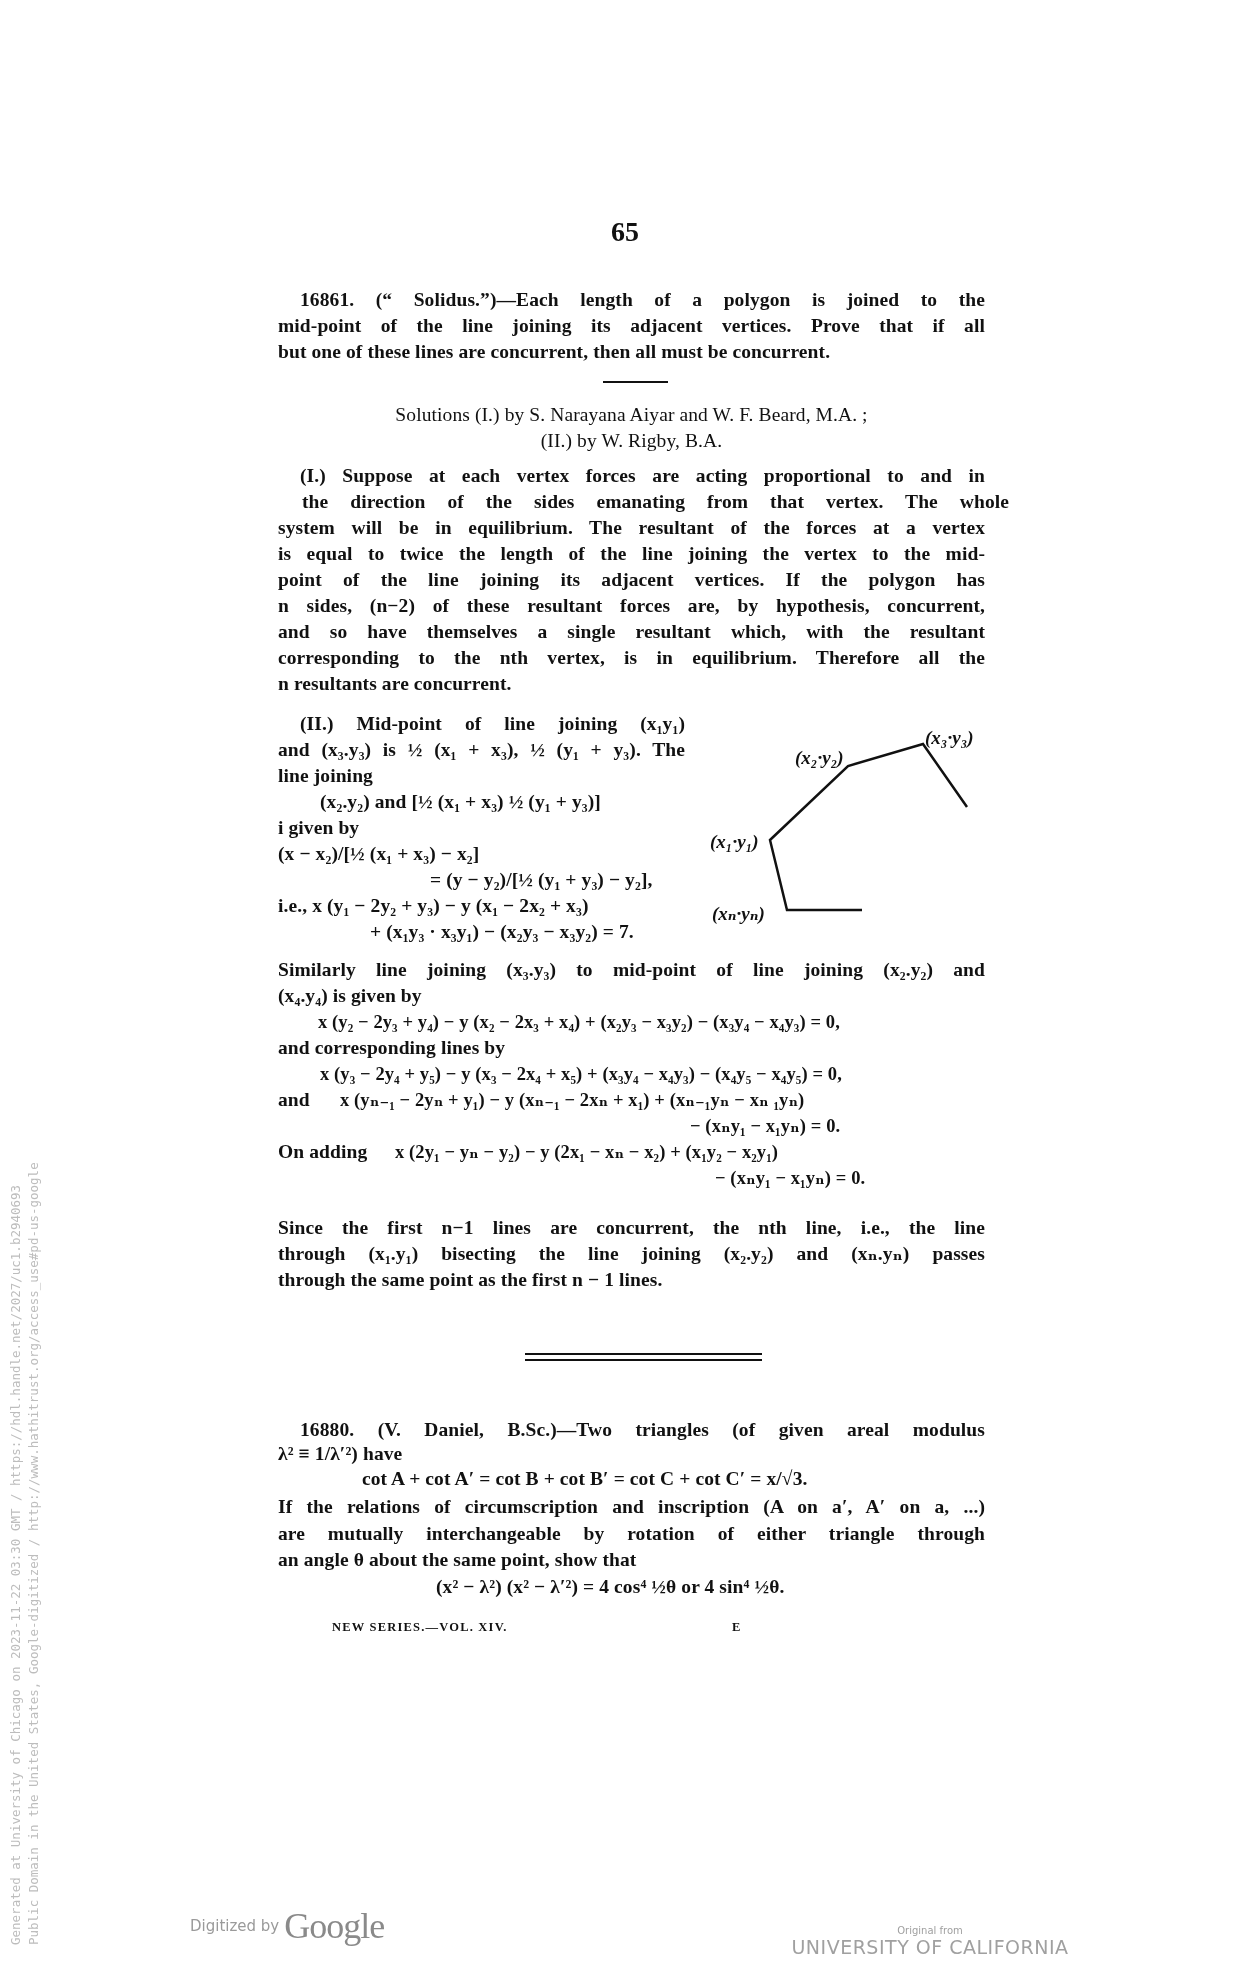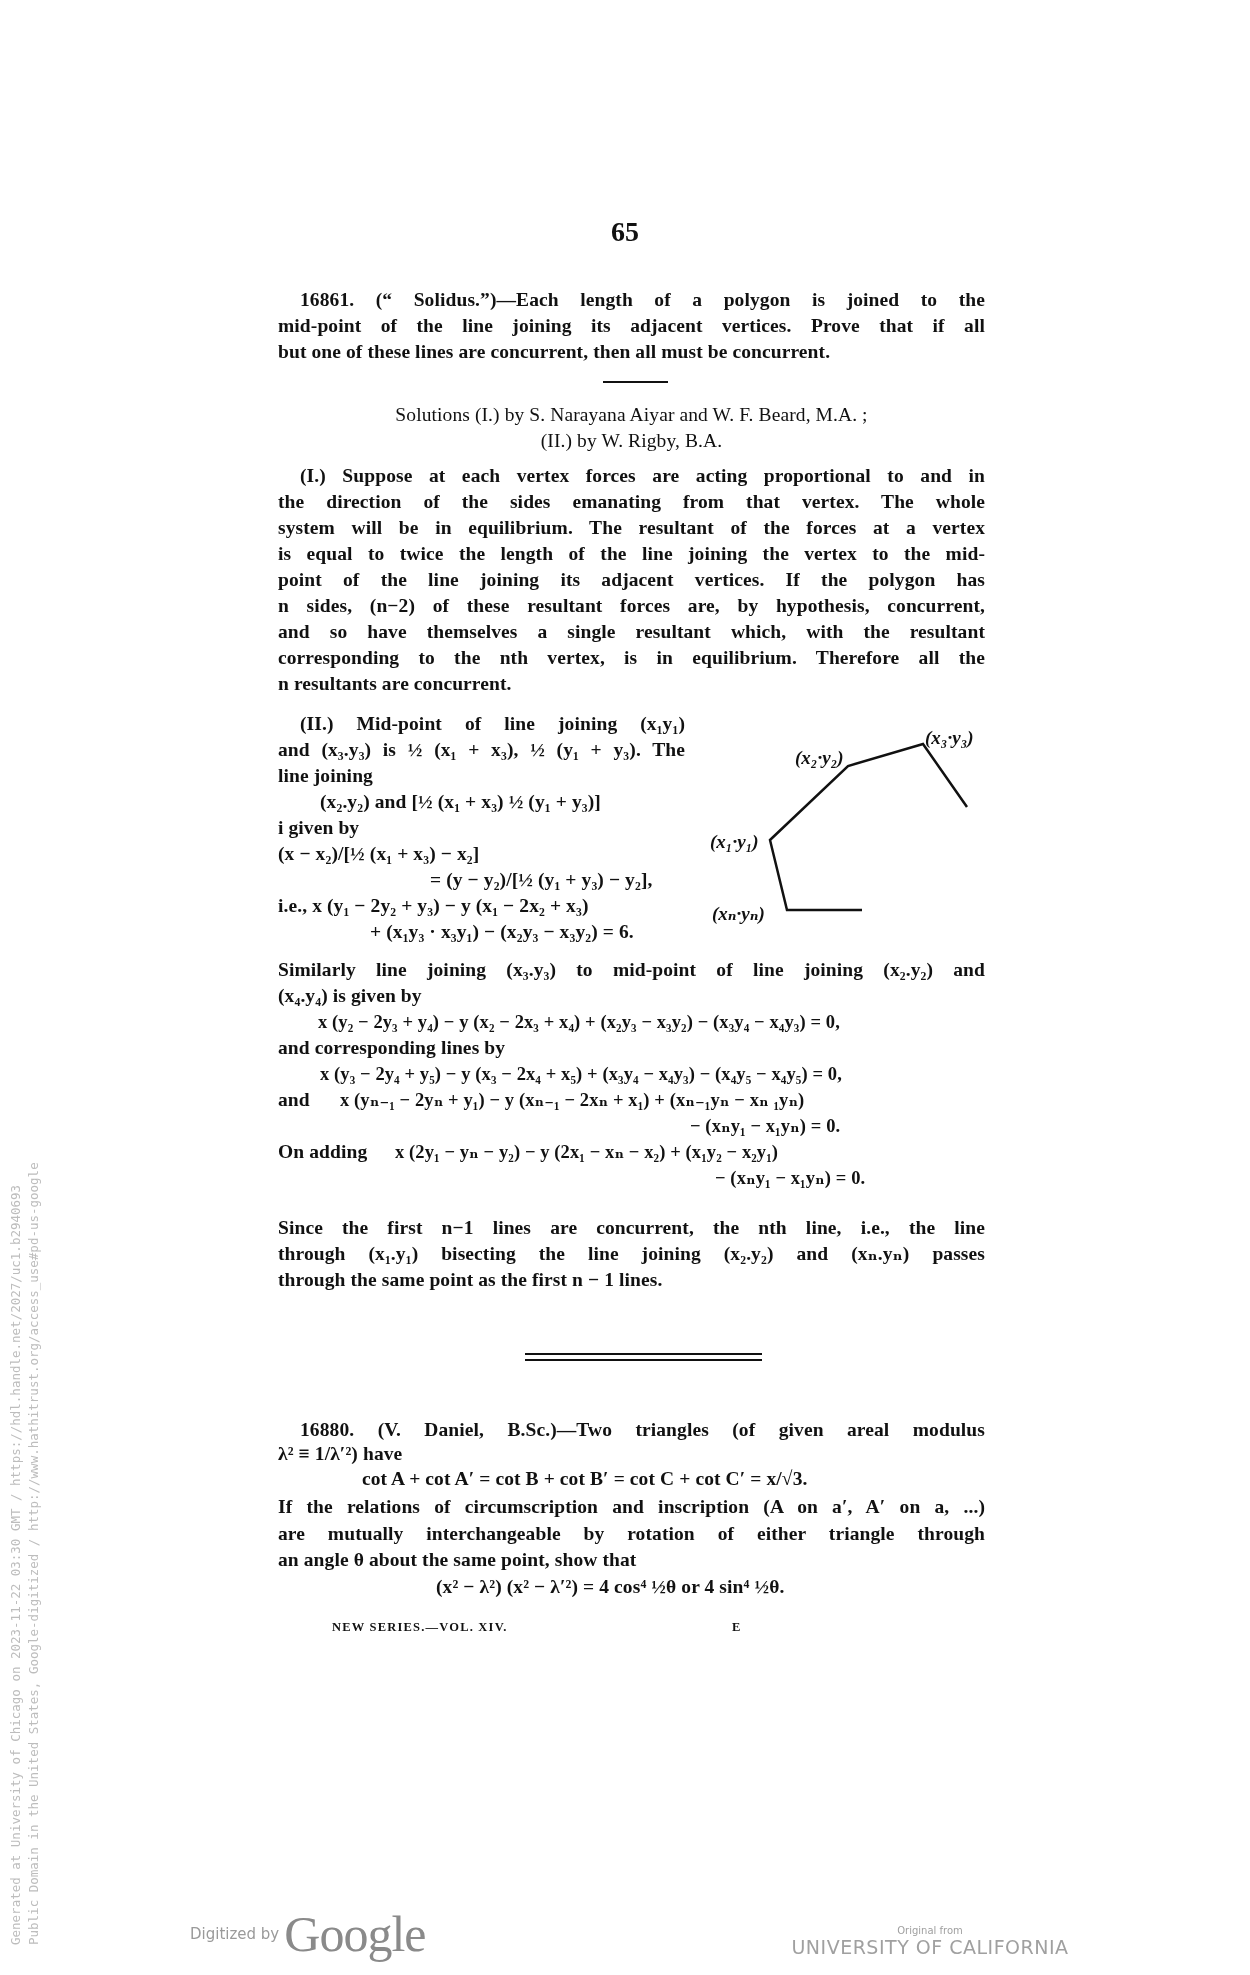--- a/index.html
+++ b/index.html
@@ -12,21 +12,21 @@
   .ctr { text-align:center; }
   .pg { position:absolute; top:216px; left:0; width:1250px; text-align:center;
         font-size:28px; font-weight:bold; }
   .rule { position:absolute; background:#111; }
   .wm { position:absolute; font-family:"DejaVu Sans Mono","Liberation Mono",monospace;
         font-size:12.5px; color:#bdbdbd; white-space:nowrap;
         transform-origin:0 0; transform:rotate(-90deg); }
   .footer-l { position:absolute; left:190px; top:1905px; color:#9a9a9a;
         font-family:"DejaVu Sans","Liberation Sans",sans-serif; }
   .footer-l .dig { font-size:15px; vertical-align:middle; }
-  .footer-l .goo { font-family:"Liberation Serif","DejaVu Serif",serif; font-size:50px;
+  .footer-l .goo { font-family:"Liberation Serif","DejaVu Serif",serif; font-size:36px;
         color:#8a8a8a; vertical-align:middle; letter-spacing:-1px; }
   .footer-r { position:absolute; left:780px; top:1925px; width:300px; text-align:center;
         color:#a0a0a0; font-family:"DejaVu Sans","Liberation Sans",sans-serif; }
   .footer-r .o { font-size:10px; display:block; }
   .footer-r .u { font-size:19px; display:block; letter-spacing:0.5px; }
   .sh { font-size:12.5px; font-weight:bold; letter-spacing:1.2px; }
   .diagram { position:absolute; left:700px; top:700px; width:320px; height:240px; }
   .diagram text { font-family:"Liberation Serif","DejaVu Serif",serif; font-style:italic;
         font-weight:bold; font-size:19px; fill:#111; }
 </style>
@@ -43,38 +43,38 @@
   </div>
   <div class="ln just" style="top:313px;">mid-point of the line joining its adjacent vertices.  Prove that if all</div>
   <div class="ln" style="top:339px;">but one of these lines are concurrent, then all must be concurrent.</div>
 
   <div class="rule" style="left:603px; top:381px; width:65px; height:2px;"></div>
 
   <div class="ln ctr" style="top:402px; font-weight:normal;">Solutions (I.) by S. Narayana Aiyar and W. F. Beard, M.A. ;</div>
   <div class="ln ctr" style="top:428px; font-weight:normal;">(II.) by W. Rigby, B.A.</div>
 
   <div class="ln just" style="top:463px; padding-left:22px; width:685px;">(I.) Suppose at each vertex forces are acting proportional to and in</div>
-  <div class="ln just" style="top:489px;">the direction of the sides emanating from that vertex.  The whole</div>
+  <div class="ln just" style="top:489px;margin-left:24px;">the direction of the sides emanating from that vertex.  The whole</div>
   <div class="ln just" style="top:515px;">system will be in equilibrium.  The resultant of the forces at a vertex</div>
   <div class="ln just" style="top:541px;">is equal to twice the length of the line joining the vertex to the mid-</div>
   <div class="ln just" style="top:567px;">point of the line joining its adjacent vertices.  If the polygon has</div>
   <div class="ln just" style="top:593px;">n sides, (n−2) of these resultant forces are, by hypothesis, concurrent,</div>
   <div class="ln just" style="top:619px;">and so have themselves a single resultant which, with the resultant</div>
   <div class="ln just" style="top:645px;">corresponding to the nth vertex, is in equilibrium.  Therefore all the</div>
   <div class="ln" style="top:671px;">n resultants are concurrent.</div>
 
   <div class="ln just" style="top:711px; left:300px; width:385px;">(II.) Mid-point of line joining (x₁y₁)</div>
   <div class="ln just" style="top:737px; width:407px;">and (x₃.y₃) is ½ (x₁ + x₃), ½ (y₁ + y₃).   The</div>
   <div class="ln" style="top:763px;">line joining</div>
   <div class="ln" style="top:789px; left:320px;">(x₂.y₂)  and  [½ (x₁ + x₃) ½ (y₁ + y₃)]</div>
   <div class="ln" style="top:815px;">i  given by</div>
   <div class="ln" style="top:841px;">(x − x₂)/[½ (x₁ + x₃) − x₂]</div>
   <div class="ln" style="top:867px; left:430px;">= (y − y₂)/[½ (y₁ + y₃) − y₂],</div>
   <div class="ln" style="top:893px;">i.e., x (y₁ − 2y₂ + y₃) − y (x₁ − 2x₂ + x₃)</div>
-  <div class="ln" style="top:919px; left:370px;">+ (x₁y₃ · x₃y₁) − (x₂y₃ − x₃y₂) = 6.</div>
+  <div class="ln" style="top:919px; left:370px;">+ (x₁y₃ · x₃y₁) − (x₂y₃ − x₃y₂) = 7.</div>
 
   <svg class="diagram" viewBox="0 0 320 240">
     <polyline points="162,210 87,210 70,140 148,66 223,44 267,107" fill="none" stroke="#111" stroke-width="2.5"></polyline>
     <text x="10" y="148">(x₁·y₁)</text>
     <text x="95" y="64">(x₂·y₂)</text>
     <text x="225" y="44">(x₃·y₃)</text>
     <text x="12" y="220">(xₙ·yₙ)</text>
   </svg>
 
   <div class="ln just" style="top:957px;">Similarly line joining (x₃.y₃) to mid-point of line joining (x₂.y₂) and</div>

